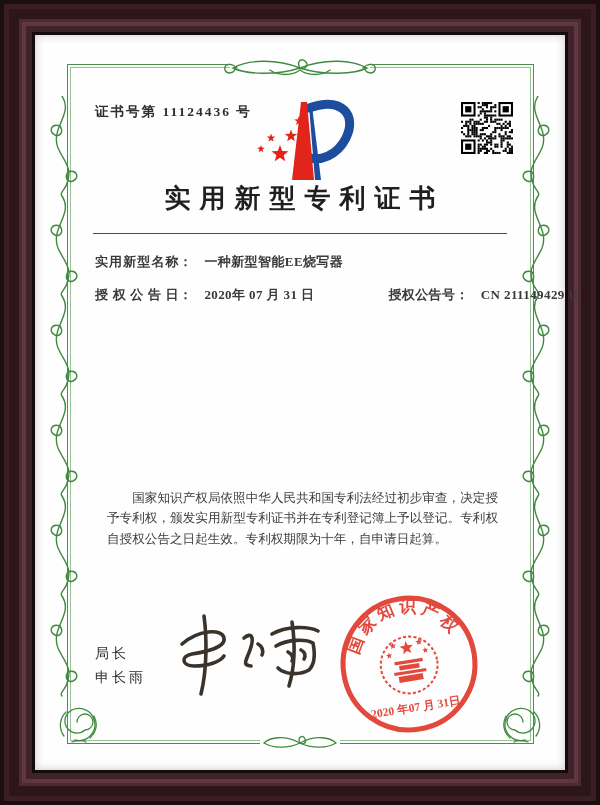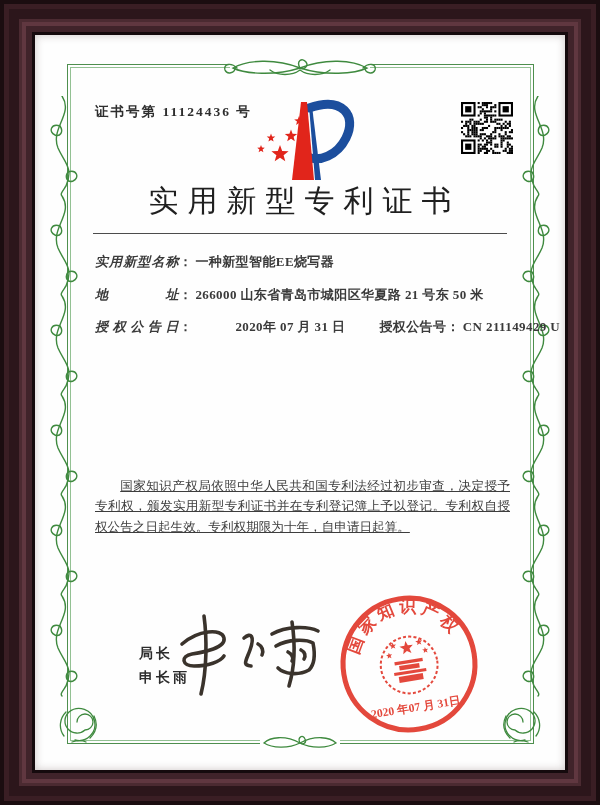--- a/index.html
+++ b/index.html
@@ -20,33 +20,33 @@
   .green-border{position:absolute;left:67px;top:64px;right:66px;bottom:61px;
       border:1.5px solid #4e8f4e;}
   .green-border::after{content:'';position:absolute;inset:2px;border:1px solid #93c193;}
   .orn{position:absolute;}
   .orn svg{display:block;}
   .cert-no{position:absolute;left:95px;top:103px;font-size:13.5px;color:#2e2e2e;
       font-weight:600;letter-spacing:2px;}
   .logo{position:absolute;left:247px;top:92px;}
   .qr{position:absolute;left:461px;top:102px;}
   .title{position:absolute;left:0;right:0;top:181px;text-align:center;
-      font-size:30px;font-weight:400;color:#1f1f1f;letter-spacing:9px;text-indent:9px;}
+      font-size:26px;font-weight:700;color:#1f1f1f;letter-spacing:9px;text-indent:9px;}
   .title-rule{position:absolute;left:93px;right:93px;top:233px;height:1px;background:#4c4c4c;}
   .fields{position:absolute;left:95px;right:86px;top:252px;font-size:13px;color:#3a3a3a;
       font-weight:600;letter-spacing:.4px;}
   .frow{margin-bottom:13.5px;line-height:19px;white-space:nowrap;}
-  .flabel{display:inline-block;width:84px;text-align:justify;text-align-last:justify;font-style:italic;}
-  .fval{margin-left:3px;}
-  .grant .v1{display:inline-block;width:150px;margin-right:34px;text-align:right;}
+  .flabel{display:inline-block;width:84px;text-align:justify;text-align-last:justify;}
+  .fval{margin-left:12px;}
+  .grant .v1{display:inline-block;width:150px;margin-right:34px;}
   .paras{position:absolute;left:95px;right:90px;top:476px;font-size:12.6px;color:#3d3d3d;
       line-height:20.4px;text-align:justify;font-weight:500;}
-  .paras p{margin:0;text-indent:2em;text-decoration:underline;}
+  .paras p{margin:12px;text-indent:2em;}
   .signoff{position:absolute;left:95px;top:641px;font-family:"Liberation Sans","DejaVu Sans",sans-serif;
-      font-size:14px;font-weight:700;color:#2d2d2d;letter-spacing:3px;line-height:24px;margin-left:44px;}
+      font-size:14px;font-weight:400;color:#2d2d2d;letter-spacing:3px;line-height:24px;}
   .signature{position:absolute;left:168px;top:608px;}
   .seal{position:absolute;left:337px;top:592px;width:144px;height:144px;
       transform:rotate(-9deg);opacity:.93;}
 </style>
 </head>
 <body>
 
 <div class="page">
   <div class="paper"></div>
   <div class="green-border"></div>
@@ -367,23 +367,20 @@
       </svg>
   </div>
 
   <div class="title">实用新型专利证书</div>
   <div class="title-rule"></div>
 
   <div class="fields">
     <div class="frow">
       <span class="flabel">实用新型名称</span>：<span class="fval">一种新型智能EE烧写器</span>
     </div>
-    <div class="frow">
-      <span class="flabel">地址</span>：<span class="fval">266000 山东省青岛市城阳区华夏路 21 号东 50 米</span>
-    </div>
     <div class="frow grant">
       <span class="flabel">授权公告日</span>：<span class="fval v1">2020年 07 月 31 日</span><span>授权公告号</span>：<span class="fval">CN 211149429 U</span>
     </div>
   </div>
 
   <div class="paras">
     <p>国家知识产权局依照中华人民共和国专利法经过初步审查，决定授予专利权，颁发实用新型专利证书并在专利登记簿上予以登记。专利权自授权公告之日起生效。专利权期限为十年，自申请日起算。</p>
   </div>
 
   <div class="signoff">

